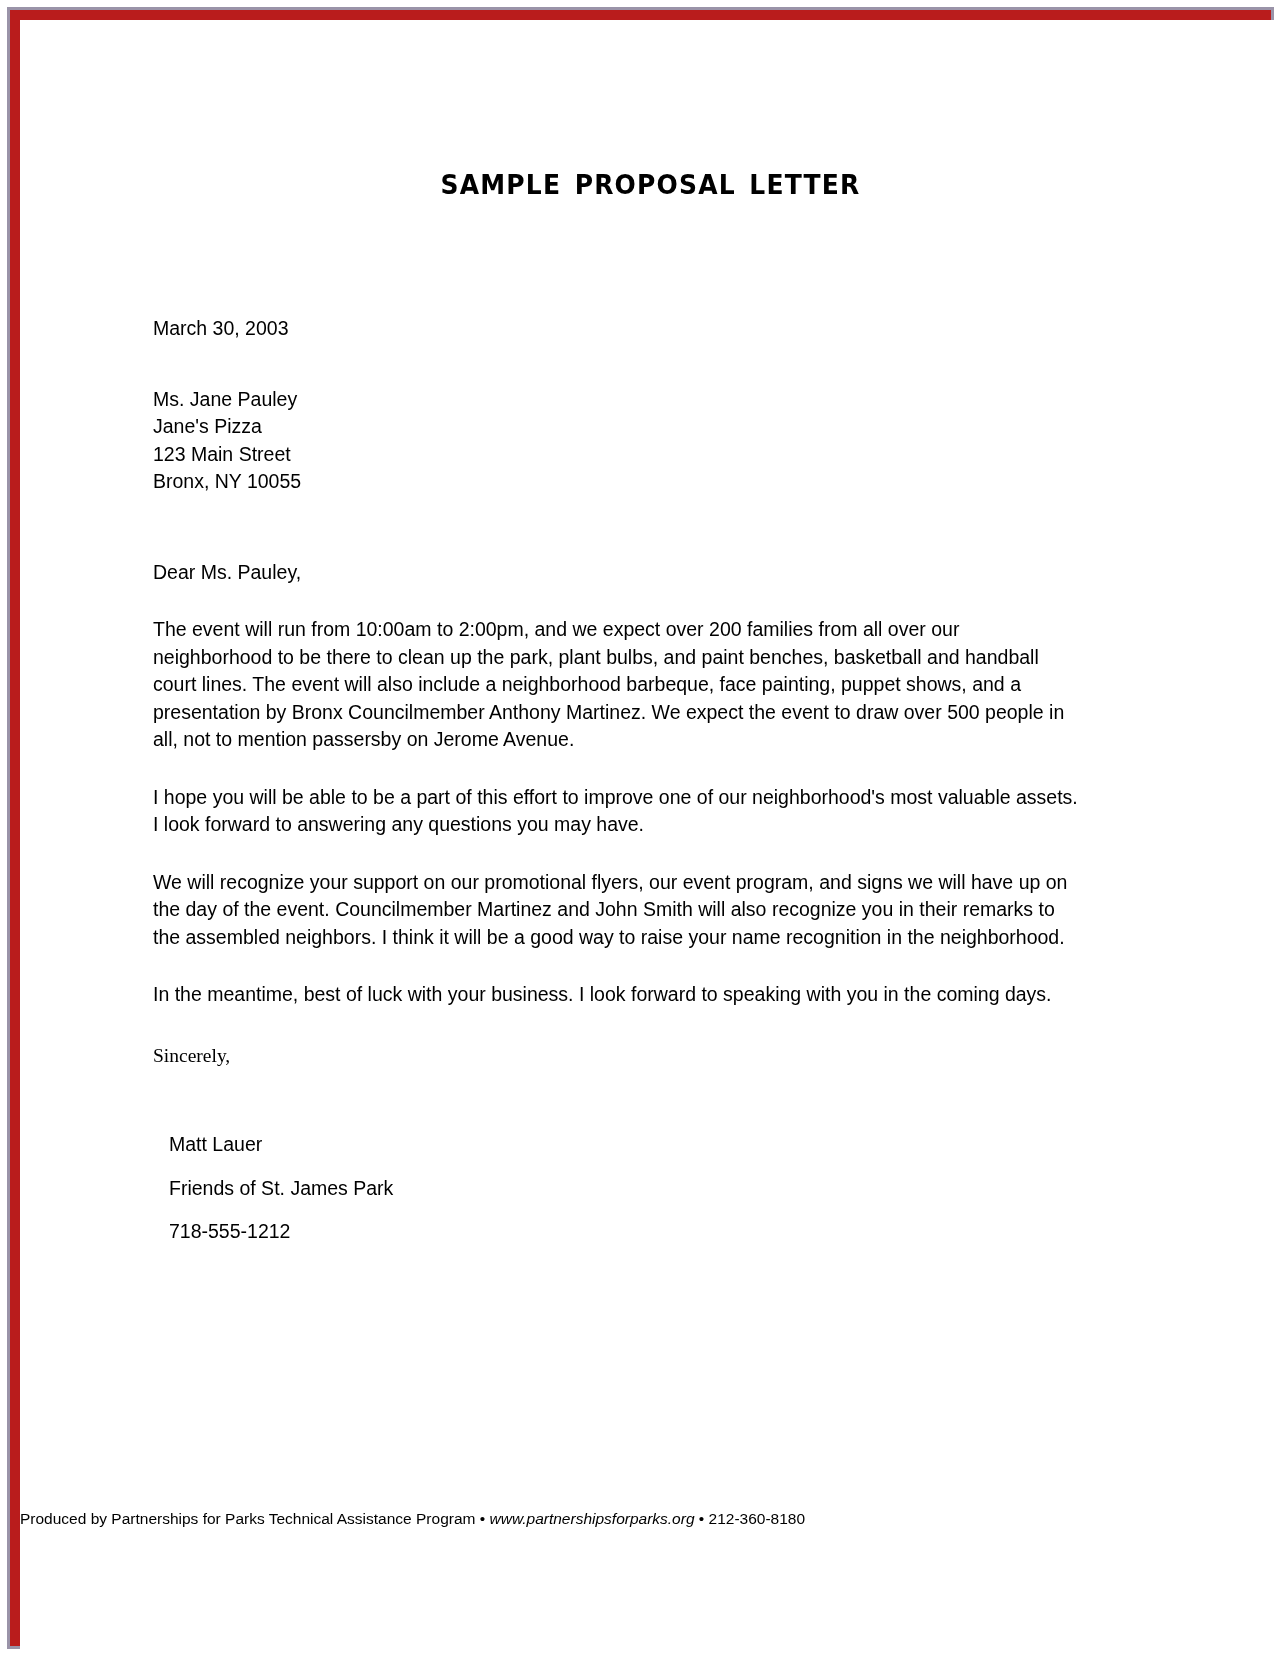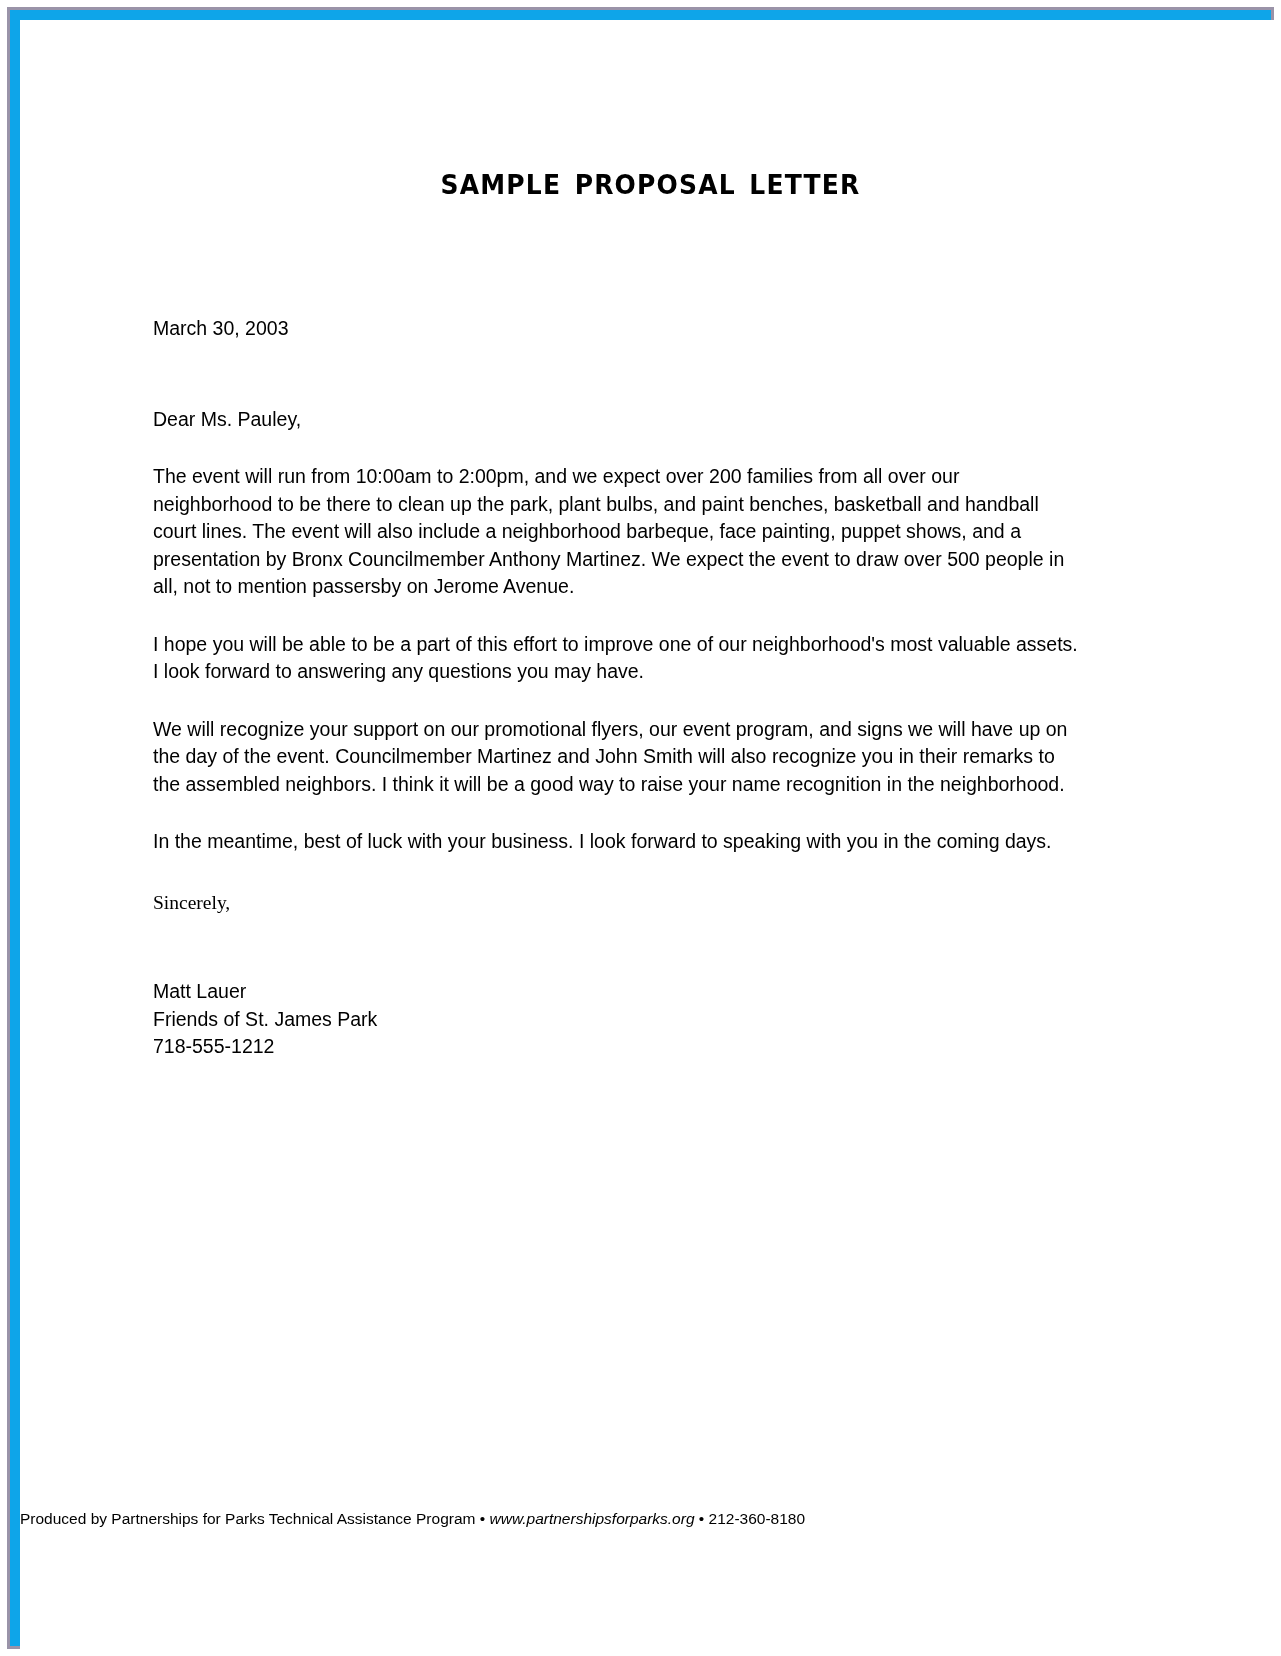--- a/index.html
+++ b/index.html
@@ -26,21 +26,21 @@
     box-sizing: border-box;
   }
   .page-border {
     position: absolute;
     left: 7px;
     top: 7px;
     width: 1267px;
     height: 1642px;
     box-sizing: border-box;
     border: 3px solid #9a93a8;
-    background: #0ea5e9;
+    background: #b91c1c;
   }
   .page-inner {
     position: absolute;
     left: 10px;
     top: 10px;
     width: 1261px;
     height: 1636px;
     box-sizing: border-box;
     background: #ffffff;
     overflow: hidden;
@@ -90,21 +90,21 @@
   .blk { margin: 0; }
   .date-line { margin: 0 0 0 0; }
   .addr-block { margin: 43px 0 0 0; }
   .addr-line { margin: 0; }
   .salutation { margin: 63px 0 0 0; }
   .para { margin: 30px 0 0 0; text-align: left; }
   .bold { font-weight: bold; }
 
   .closing { margin: 33px 0 0 0; font-family: Liberation Serif, serif; }
   .sig-block { margin: 62px 0 0 0; }
-  .sig-line { margin: 0; }
+  .sig-line { margin: 16px; }
 
   
   .footer {
     position: absolute;
     left: 0;
     top: 1490px;
     width: 1261px;
     text-align: left;
     font-size: 15.5px;
     color: #000000;
@@ -119,20 +119,26 @@
   <div class="page-border">
     <div class="page-inner">
 
       <div class="doc-title">Sample Proposal Letter</div>
 
 
       <div class="letter">
 
         <p class="blk date-line">March 30, 2003</p>
 
+        <div class="addr-block">
+          <p class="blk addr-line">Ms. Jane Pauley</p>
+          <p class="blk addr-line">Jane's Pizza</p>
+          <p class="blk addr-line">123 Main Street</p>
+          <p class="blk addr-line">Bronx, NY 10055</p>
+        </div>
 
         <p class="blk salutation">Dear Ms. Pauley,</p>
 
 
         <p class="blk para">The event will run from 10:00am to 2:00pm, and we expect over 200 families from all over our neighborhood to be there to clean up the park, plant bulbs, and paint benches, basketball and handball court lines. The event will also include a neighborhood barbeque, face painting, puppet shows, and a presentation by Bronx Councilmember Anthony Martinez. We expect the event to draw over 500 people in all, not to mention passersby on Jerome Avenue.</p>
 
         <p class="blk para">I hope you will be able to be a part of this effort to improve one of our neighborhood's most valuable assets. I look forward to answering any questions you may have.</p>
 
         <p class="blk para">We will recognize your support on our promotional flyers, our event program, and signs we will have up on the day of the event. Councilmember Martinez and John Smith will also recognize you in their remarks to the assembled neighbors. I think it will be a good way to raise your name recognition in the neighborhood.</p>
 

